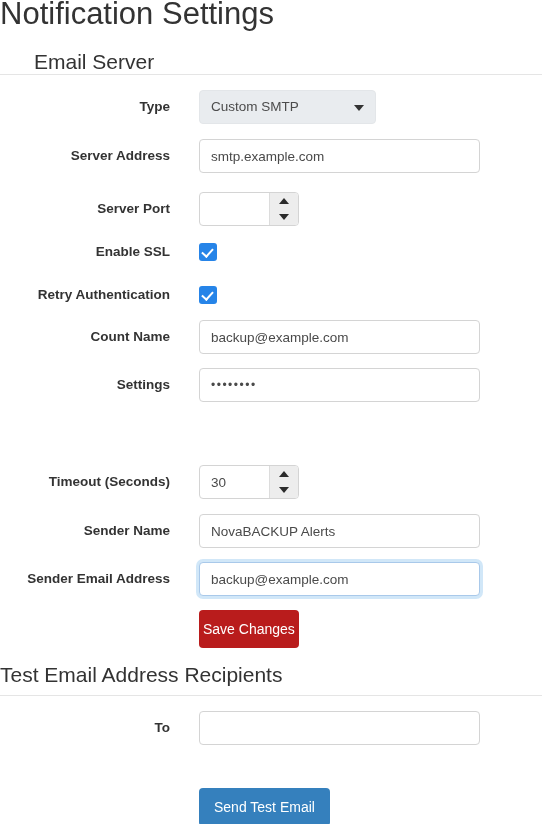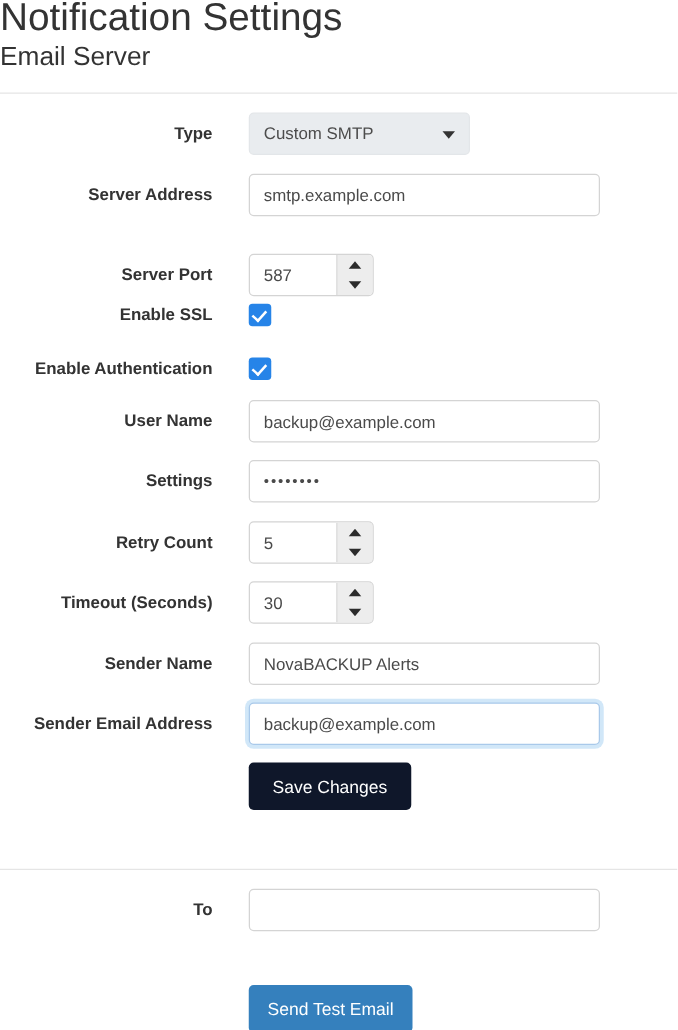--- a/index.html
+++ b/index.html
@@ -37,21 +37,21 @@
     color: #333333;
     line-height: 28px;
   }
   .section-rule {
     position: absolute;
     left: 0px;
     width: 542px;
     height: 1px;
     background: #e5e5e5;
   }
-  #heading-email-server { top: 32px; }
+  #heading-email-server { top: 48px; padding-left: 34px; }
   #rule-email-server { top: 74px; }
   #heading-test-recipients { top: 661px; }
   #rule-test-recipients { top: 695px; }
 
   
   .row { position: absolute; left: 0; width: 542px; height: 34px; }
 
   .field-label {
     position: absolute;
     left: 0px;
@@ -193,23 +193,23 @@
     border: none;
     border-radius: 4px;
     font-family: "Liberation Sans", sans-serif;
     font-size: 14px;
     color: #ffffff;
     cursor: pointer;
     text-align: center;
     white-space: nowrap;
   }
   .btn-save {
-    padding: 9px 19px;
+    padding: 9px 4px;
     height: 38px;
-    background: #0f172a;
+    background: #b91c1c;
     line-height: 20px;
   }
   .btn-send {
     padding: 9px 15px;
     height: 38px;
     background: #3580bd;
     line-height: 20px;
   }
 
   .help-text {
@@ -242,73 +242,60 @@
     </div>
   </div>
 
   <div class="row" style="top:139px;">
     <div class="field-label">Server Address</div>
     <div class="control">
       <input class="text-input" type="text" value="smtp.example.com" style="">
     </div>
   </div>
 
-  <div class="row" style="top:203px;">
+  <div class="row" style="top:192px;">
     <div class="field-label">Server Port</div>
     <div class="control">
       <div class="spinner">
-        <input class="spinner-value" type="text" value="587" style="">
         <div class="spinner-buttons">
           <div class="spin-btn spin-up"></div>
           <div class="spin-btn spin-down"></div>
         </div>
       </div>
     </div>
   </div>
 
   <div class="row" style="top:235px;">
     <div class="field-label">Enable SSL</div>
     <div class="control" style="top:8px;">
       <div class="checkbox"></div>
     </div>
   </div>
 
   <div class="row" style="top:278px;">
-    <div class="field-label">Enable Authentication</div>
+    <div class="field-label">Retry Authentication</div>
     <div class="control" style="top:8px;">
       <div class="checkbox"></div>
     </div>
   </div>
 
   <div class="row" style="top:320px;">
-    <div class="field-label">User Name</div>
+    <div class="field-label">Count Name</div>
     <div class="control">
       <input class="text-input" type="text" value="backup@example.com" style="">
     </div>
   </div>
 
   <div class="row" style="top:368px;">
     <div class="field-label">Settings</div>
     <div class="control">
       <input class="text-input" type="text" style="letter-spacing: 1.5px; font-size: 12px;" value="••••••••">
     </div>
   </div>
 
-  <div class="row" style="top:417px;">
-    <div class="field-label">Retry Count</div>
-    <div class="control">
-      <div class="spinner">
-        <input class="spinner-value" type="text" value="5" style="">
-        <div class="spinner-buttons">
-          <div class="spin-btn spin-up"></div>
-          <div class="spin-btn spin-down"></div>
-        </div>
-      </div>
-    </div>
-  </div>
 
   <div class="row" style="top:465px;">
     <div class="field-label">Timeout (Seconds)</div>
     <div class="control">
       <div class="spinner">
         <input class="spinner-value" type="text" value="30" style="">
         <div class="spinner-buttons">
           <div class="spin-btn spin-up"></div>
           <div class="spin-btn spin-down"></div>
         </div>
@@ -327,20 +314,21 @@
     <div class="field-label">Sender Email Address</div>
     <div class="control">
       <input class="text-input focused" type="text" autofocus="" value="backup@example.com" style="">
     </div>
   </div>
 
   <div class="control" style="position:absolute;top:610px;left:199px;">
     <button class="btn btn-save">Save Changes</button>
   </div>
 
+  <div class="section-heading" id="heading-test-recipients">Test Email Address Recipients</div>
   <div class="section-rule" id="rule-test-recipients"></div>
 
   <div class="row" style="top:711px;">
     <div class="field-label">To</div>
     <div class="control">
       <input class="text-input" type="text" placeholder="" style="">
     </div>
   </div>
 
 

